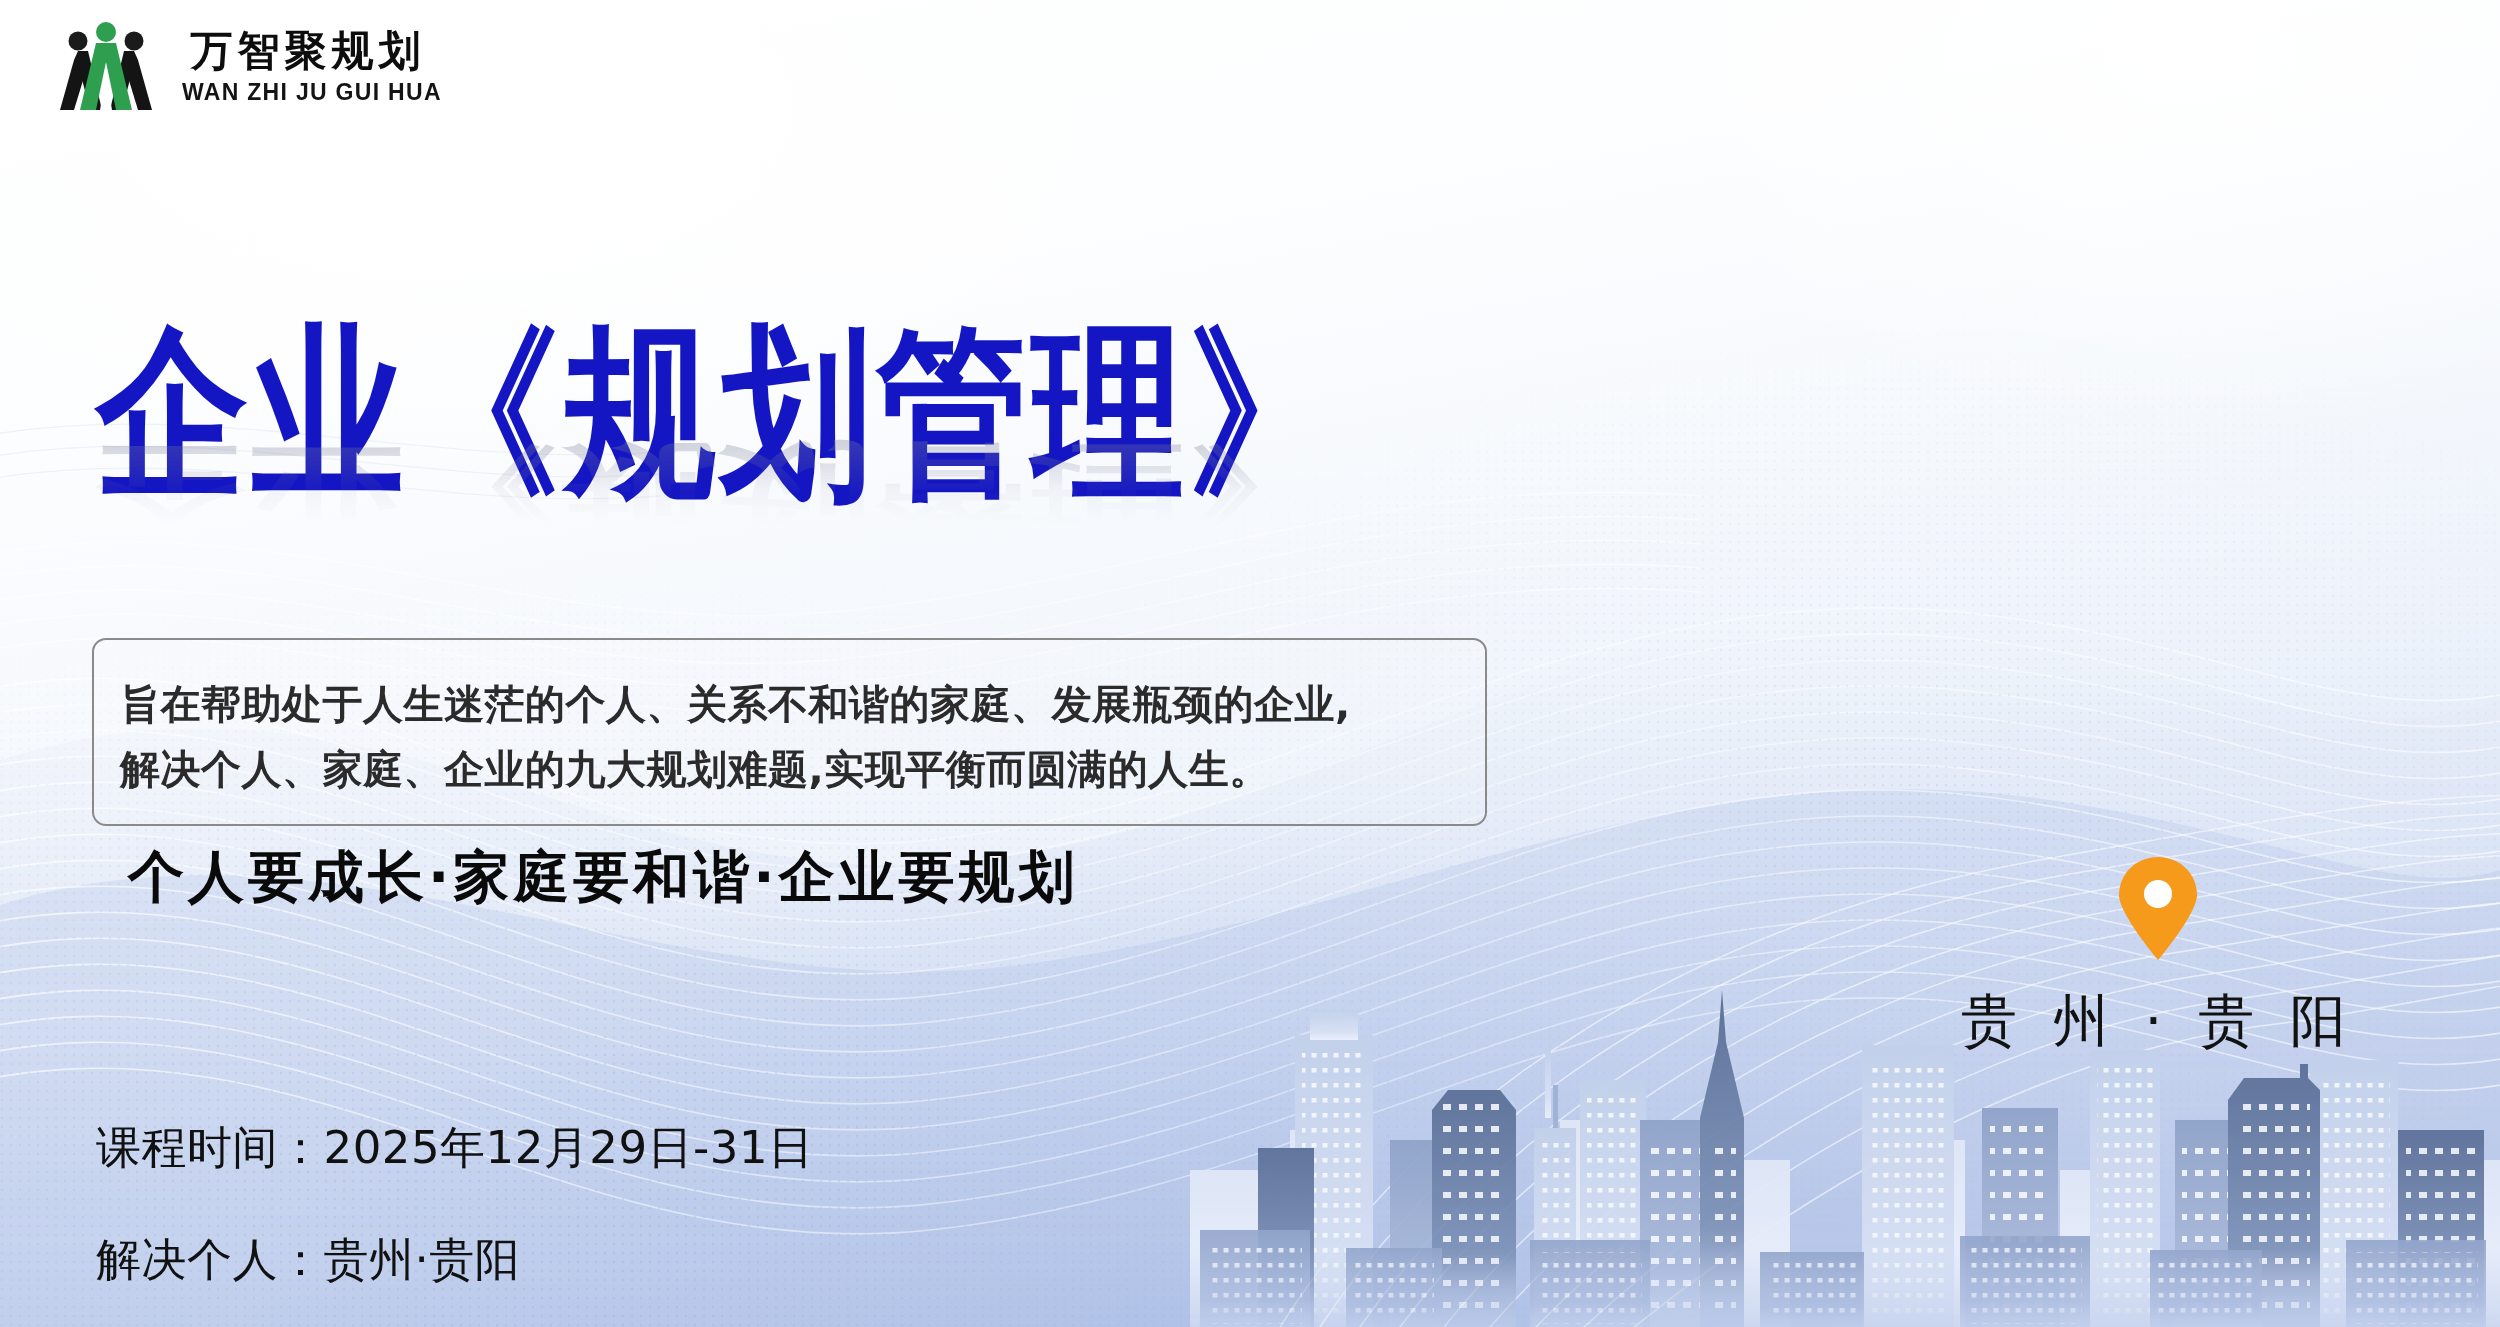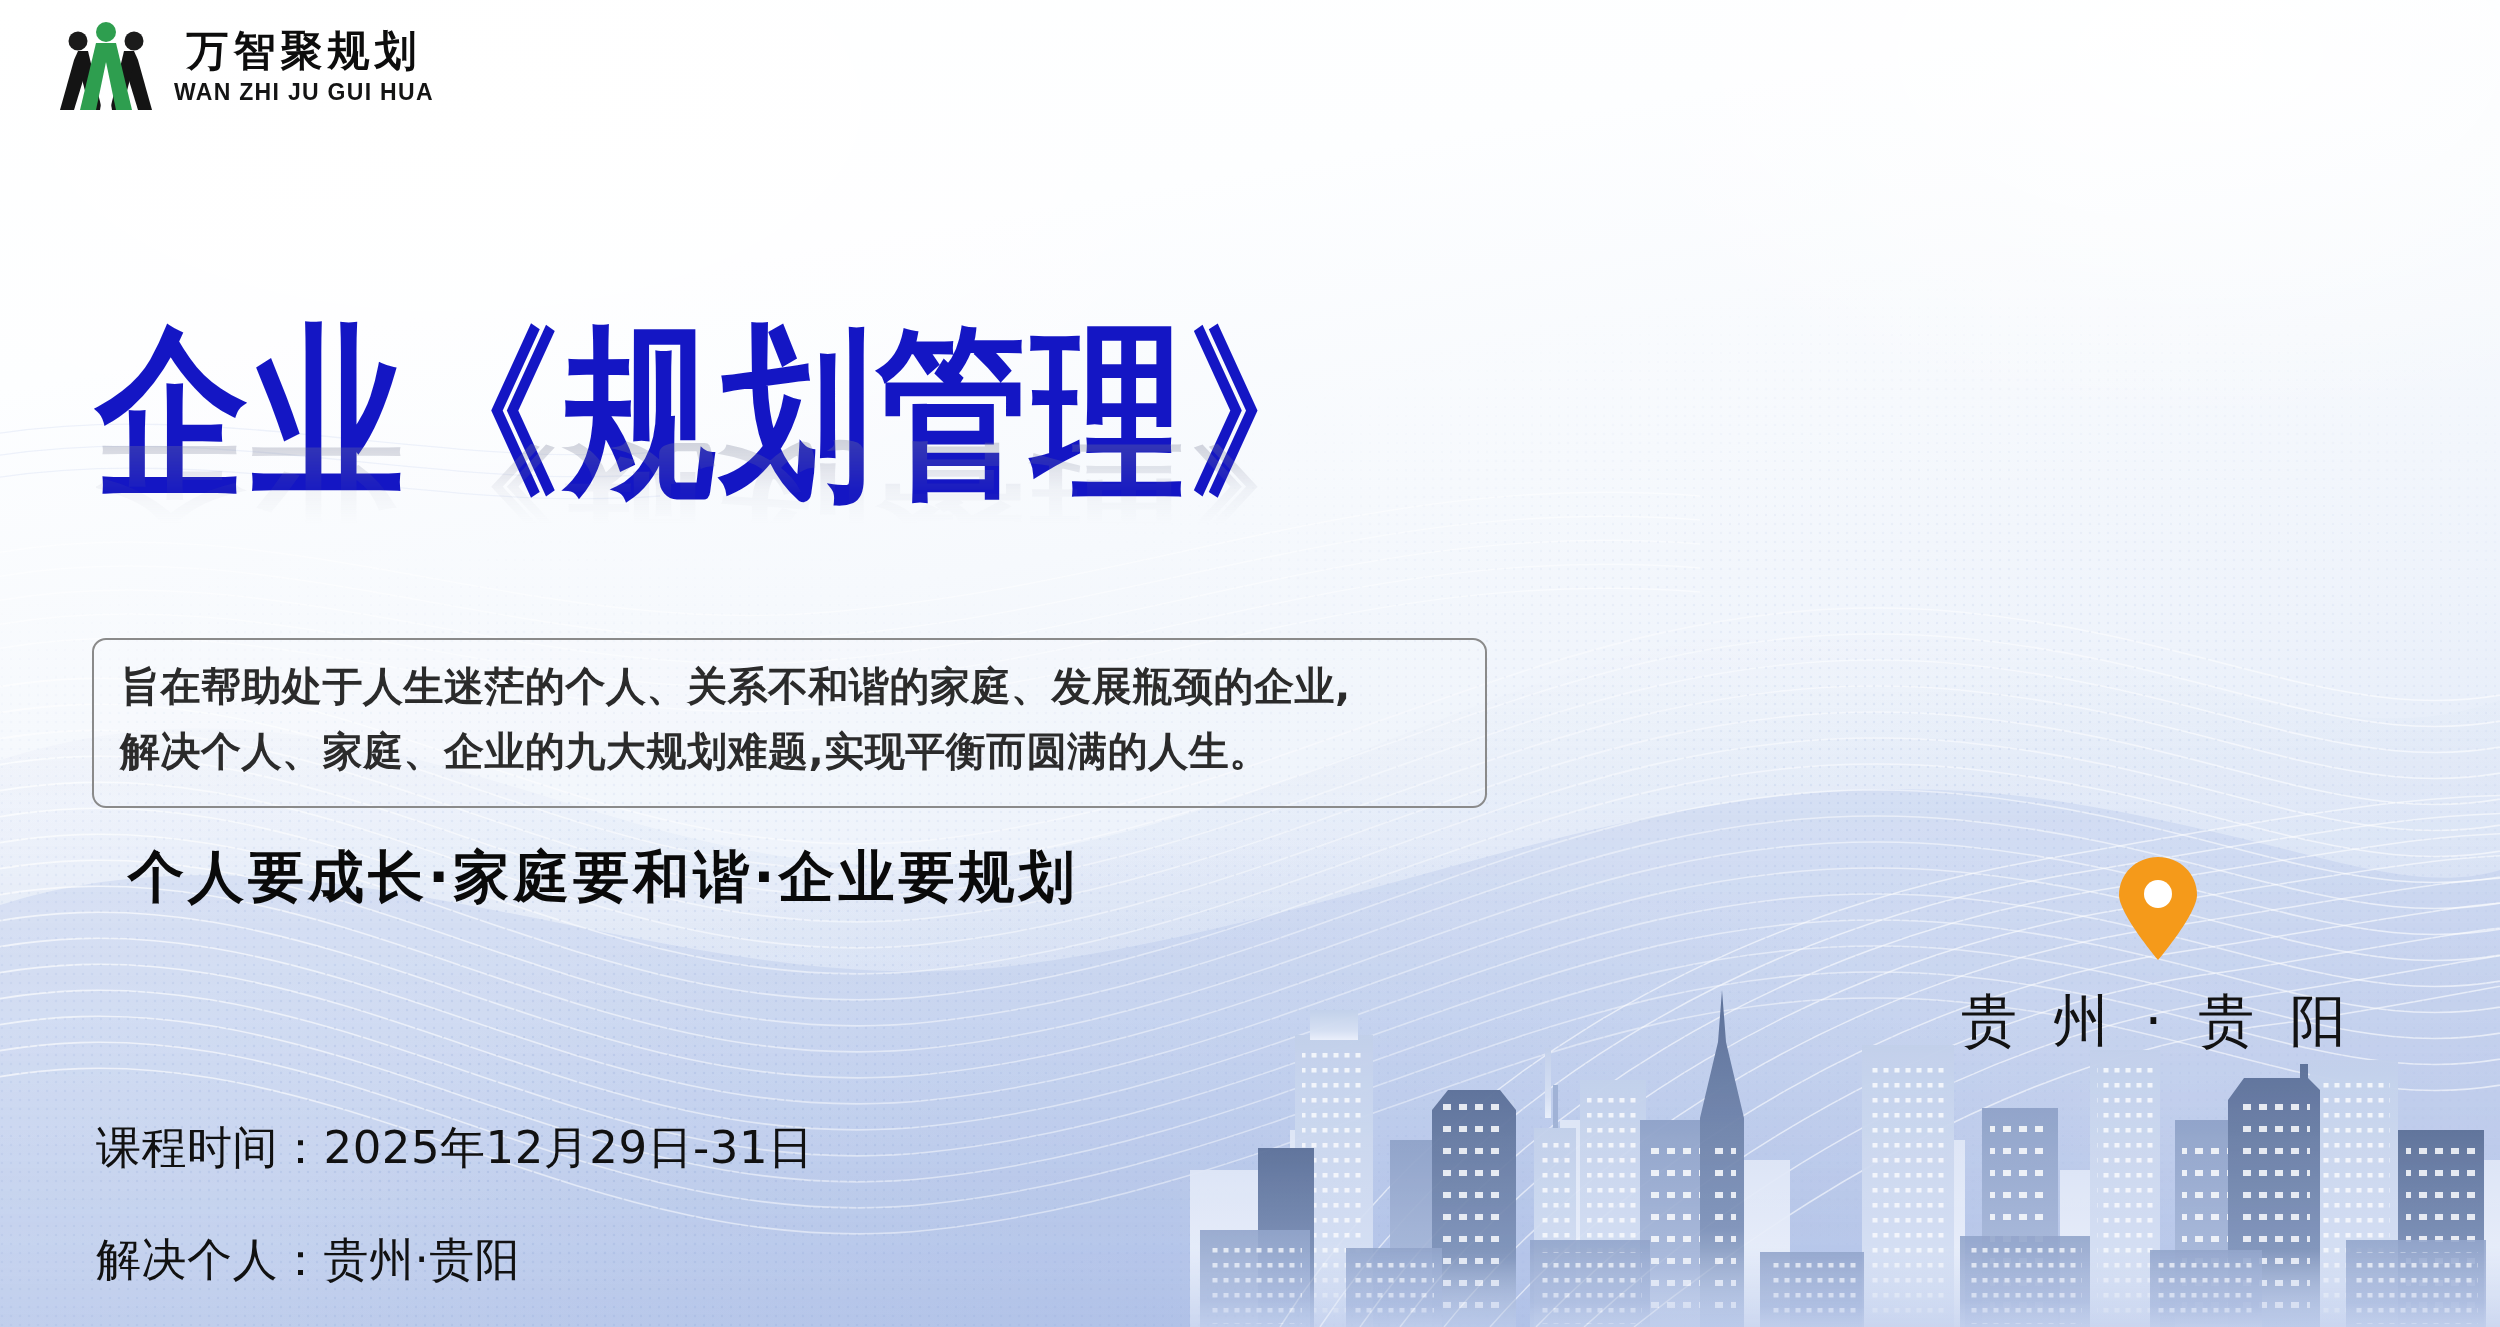--- a/index.html
+++ b/index.html
@@ -59,20 +59,21 @@
     text-align: center;
   }
   .logo-en {
     font-family: "Liberation Sans", "DejaVu Sans", sans-serif;
     font-size: 23px;
     font-weight: 700;
     letter-spacing: 1.3px;
     color: #141414;
     margin-top: 9px;
     white-space: nowrap;
+    margin-left: 8px;
   }
 
   
   .title-wrap {
     position: absolute;
     left: 96px;
     top: 318px;
     width: 1480px;
   }
   .title-main {
@@ -106,21 +107,21 @@
 
   
   .desc-box {
     position: absolute;
     left: 92px;
     top: 638px;
     width: 1395px;
     box-sizing: border-box;
     border: 2px solid #8a8a8a;
     border-radius: 14px;
-    padding: 14px 26px 22px 26px;
+    padding: 32px 26px 22px 26px;
     background: rgba(255,255,255,0.10);
   }
   .desc-line {
     font-family: "DejaVu Sans", "Liberation Sans", sans-serif;
     font-size: 40px;
     font-weight: 600;
     color: #2b2b2b;
     line-height: 1.62;
     letter-spacing: 0.5px;
     white-space: nowrap;

